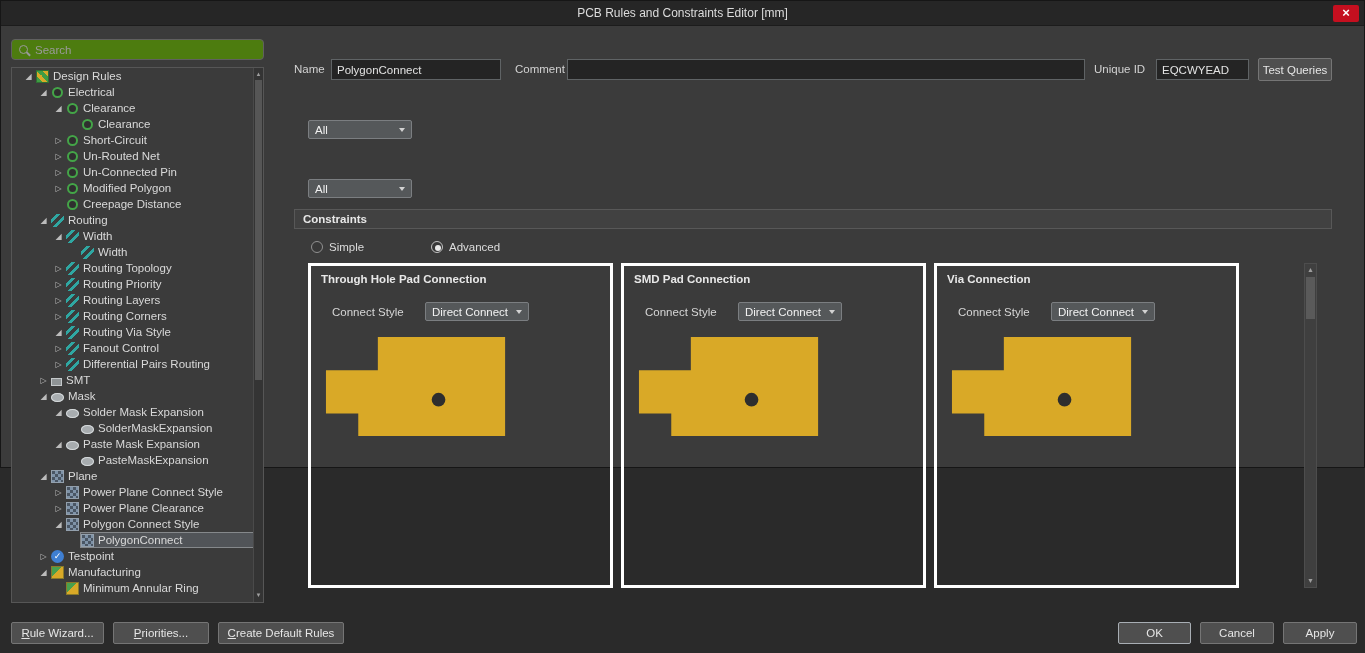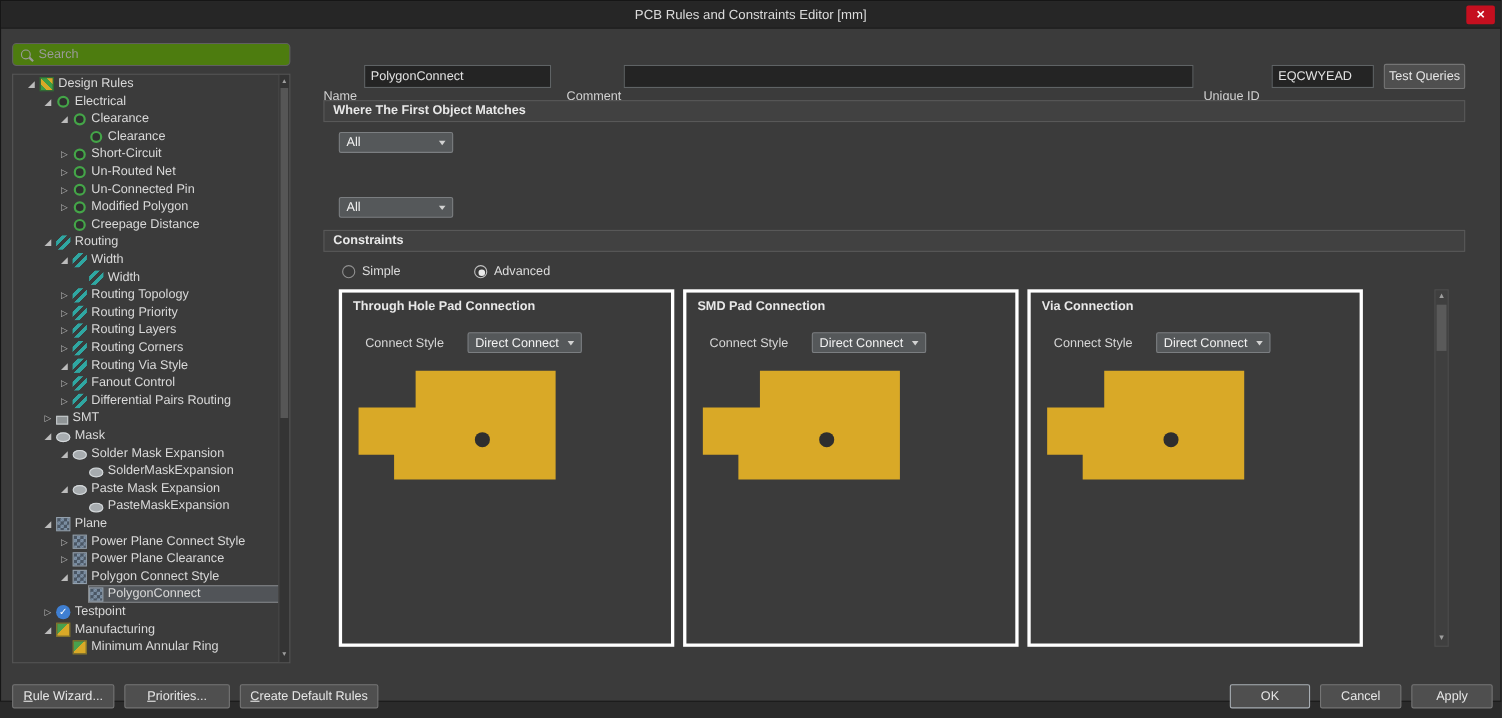--- a/index.html
+++ b/index.html
@@ -1,18 +1,18 @@
 <!DOCTYPE html>
 <html><head>
 <meta charset="utf-8">
 <style>
   * { margin:0; padding:0; box-sizing:border-box; }
   html,body { width:1365px; height:653px; overflow:hidden; background:#2a2a2a;
     font-family:"Liberation Sans","DejaVu Sans",sans-serif; }
-  .window { position:relative; width:1365px; height:638px; background:#3b3b3b;
+  .window { position:relative; width:1365px; height:468px; background:#3b3b3b;
     border:1px solid #161616; color:#d6d6d6; }
 
   
   .titlebar { position:absolute; top:0; left:0; right:0; height:25px; background:#262626;
     border-bottom:1px solid #1c1c1c; display:flex; align-items:center; justify-content:center; }
   .title { font-size:12px; color:#dcdcdc; }
   .close-btn { position:absolute; right:5px; top:4px; width:26px; height:17px; border-radius:2px;
     background:#c50f1f; color:#fff; font-size:13px; font-weight:bold; line-height:15px;
     text-align:center; cursor:default; }
 
@@ -51,21 +51,21 @@
   .icon-manufacturing { background:linear-gradient(135deg,#49a04d 0 45%,#d9a927 45%); border:1px solid #8a7a2a; }
 
   .tree-scroll { position:absolute; right:0; top:0; width:10px; height:100%;
     background:#343434; border-left:1px solid #4a4a4a; }
   .sb-arrow { position:absolute; left:0; width:100%; height:11px; line-height:11px;
     text-align:center; font-size:6px; color:#9f9f9f; }
   .sb-up { top:1px; } .sb-down { bottom:1px; }
   .sb-thumb { position:absolute; left:1px; right:1px; top:12px; height:300px; background:#565656; }
 
   
-  .flabel { position:absolute; font-size:11.5px; color:#d2d2d2;margin-top:19px; }
+  .flabel { position:absolute; font-size:11.5px; color:#d2d2d2; }
   .tinput { position:absolute; height:21px; background:#242424; border:1px solid #5f6365;
     color:#e2e2e2; font-size:11.5px; padding:0 5px; outline:none; }
   .btn { position:absolute; background:#4f4f4f; border:1px solid #757575; border-radius:2px;
     color:#e6e6e6; font-size:11.5px; display:block; text-align:center; cursor:default; }
   .btn.primary { border-color:#a8aeb4; }
   .btn.mnemonic::first-letter { text-decoration:underline; }
 
   
   .section-bar { position:absolute; left:293px; width:1038px; height:20px; background:#414141;
     border:1px solid #585858; display:flex; align-items:center; padding-left:8px;
@@ -358,23 +358,20 @@
   </div>
 
   <span class="flabel" style="left:293px; top:62px">Name</span>
   <input class="tinput" style="left: 330px; top: 58px; width: 170px;" value="PolygonConnect">
   <span class="flabel" style="left:514px; top:62px">Comment</span>
   <input class="tinput" style="left: 566px; top: 58px; width: 518px;" value="">
   <span class="flabel" style="left:1093px; top:62px">Unique ID</span>
   <input class="tinput" style="left: 1155px; top: 58px; width: 93px;" value="EQCWYEAD">
   <button class="btn" style="left:1257px; top:57px; width:74px; height:23px">Test Queries</button>
 
-  <div class="section-bar" style="top:90px">
-    <span>Where The First Object Matches</span>
-  </div>
   <div class="dropdown" style="left:307px; top:119px; width:104px">
     <span class="dd-label">All</span>
     <span class="dd-arrow"></span>
   </div>
 
   <div class="dropdown" style="left:307px; top:178px; width:104px">
     <span class="dd-label">All</span>
     <span class="dd-arrow"></span>
   </div>
 

